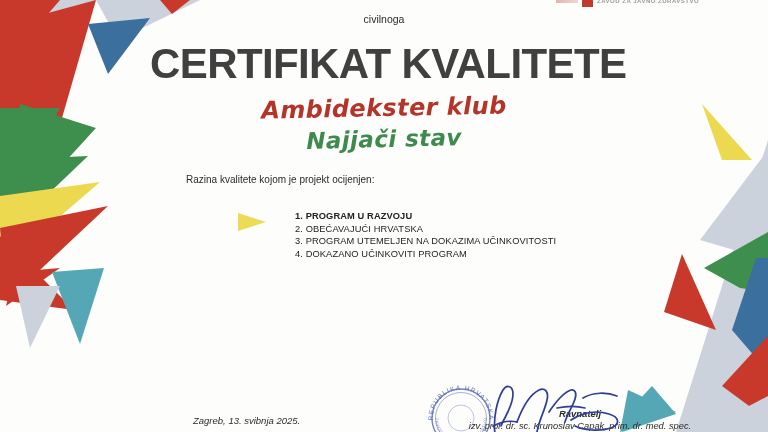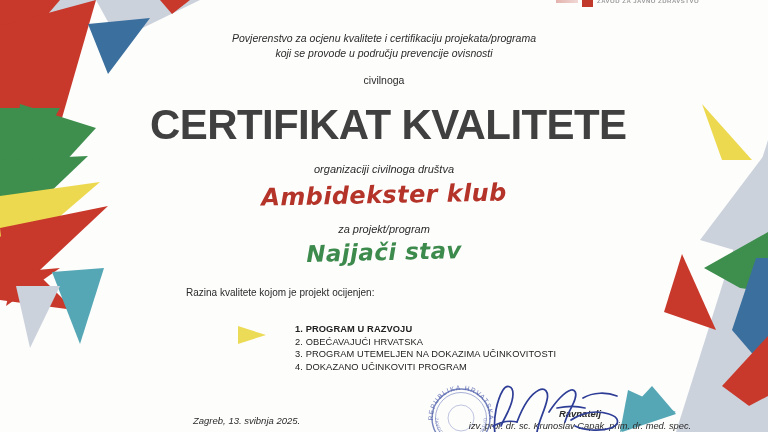--- a/index.html
+++ b/index.html
@@ -143,33 +143,27 @@
     <polygon points="700,432 768,396 768,432" fill="#ccd2dc"></polygon>
   </svg>
 
   <div class="logo-strip">
     <span class="logo-pre"></span>
     <span class="logo-mark"></span>
     <span class="logo-text">ZAVOD ZA JAVNO ZDRAVSTVO</span>
   </div>
 
   <div class="col">
-    <div class="intro">
-      <div>Povjerenstvo za ocjenu kvalitete i certifikaciju projekata/programa</div>
-      <div>koji se provode u području prevencije ovisnosti</div>
-    </div>
 
     <div class="dodjeljuje">civilnoga</div>
 
     <div class="title">CERTIFIKAT KVALITETE</div>
 
-    <div class="subline">organizaciji civilnoga društva</div>
     <div class="hand-red">Ambidekster klub</div>
 
-    <div class="subline">za projekt/program</div>
     <div class="hand-green">Najjači stav</div>
 
     <div class="grade-q">Razina kvalitete kojom je projekt ocijenjen:</div>
 
     <div class="grade-wrap">
       <div class="arrow"></div>
       <div class="grade-item sel">
         <span>1.</span>
         <span>PROGRAM U RAZVOJU</span>
       </div>

